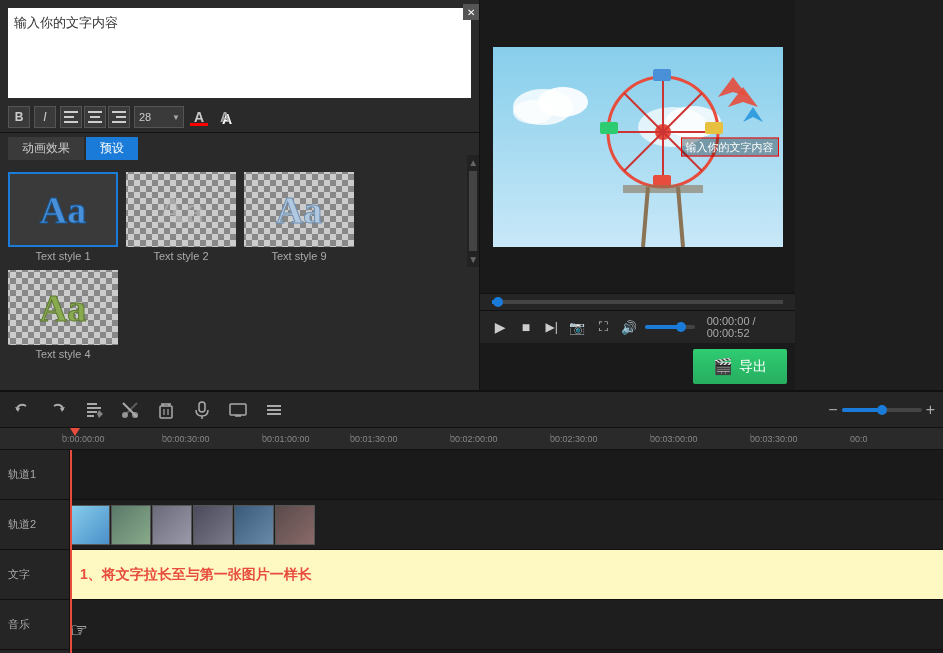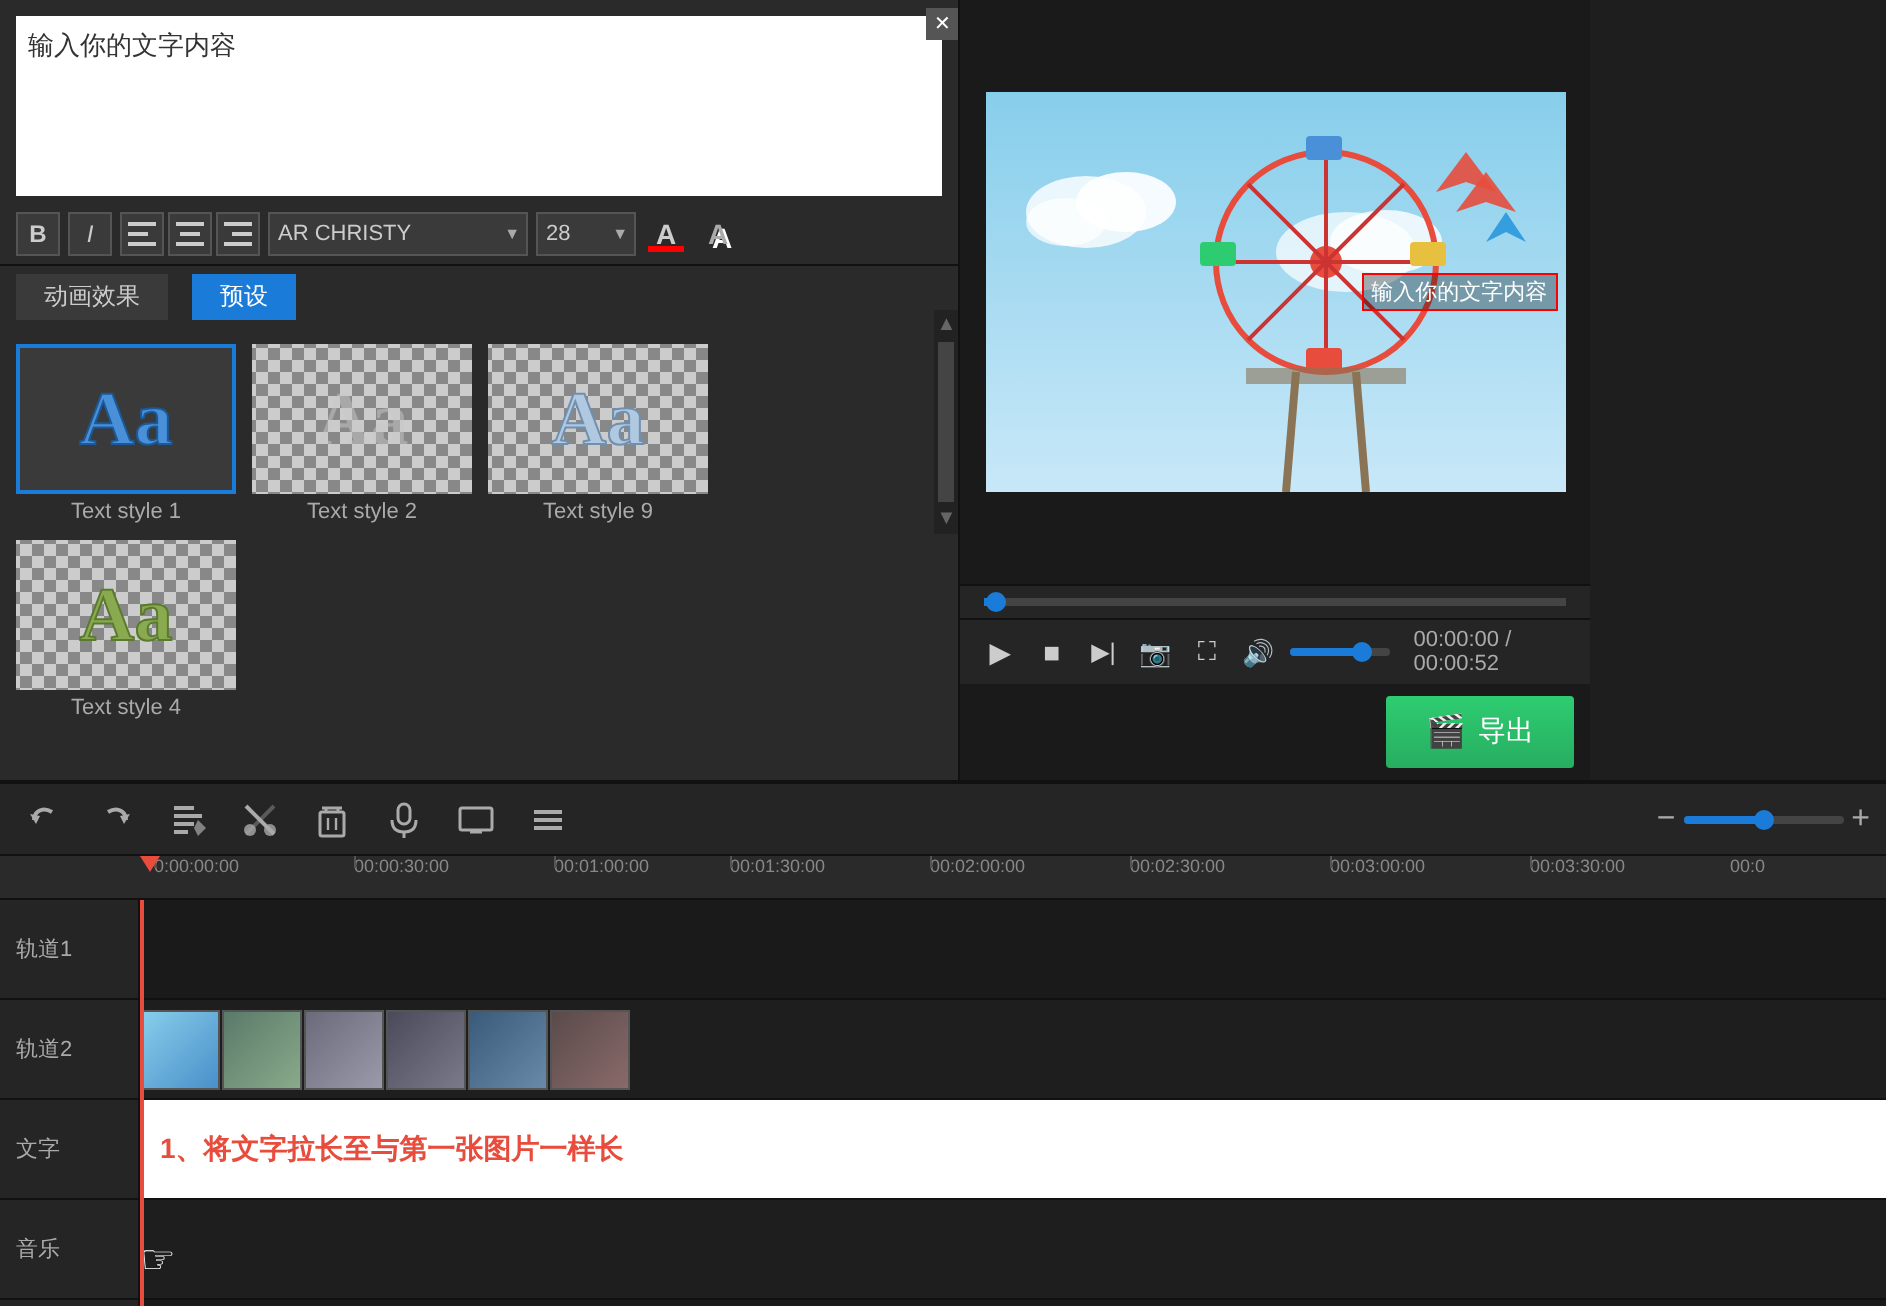--- a/index.html
+++ b/index.html
@@ -183,21 +183,21 @@
       height: 22px;
       display: flex;
       align-items: center;
       justify-content: center;
       cursor: pointer;
     }
 
     
     .tab-row {
       display: flex;
-      gap: 12px;
+      gap: 2px;
       padding: 4px 8px;
     }
 
     .tab-btn {
       padding: 3px 14px;
       font-size: 12px;
       cursor: pointer;
       border: none;
       color: #ccc;
       background: #3a3a3a;
@@ -594,25 +594,20 @@
         </button>
         <button class="toolbar-btn">
           <svg width="14" height="12" viewBox="0 0 14 12">
               <rect x="0" y="0" width="14" height="2" fill="#ccc"></rect>
               <rect x="4" y="5" width="10" height="2" fill="#ccc"></rect>
               <rect x="0" y="10" width="14" height="2" fill="#ccc"></rect>
             </svg>
         </button>
       </div>
 
-      <div class="font-select-wrapper">
-        <select class="font-select">
-          <option>AR CHRISTY</option>
-        </select>
-      </div>
 
       <div class="size-select-wrapper">
         <select class="size-select">
           <option>28</option>
         </select>
       </div>
 
       <div class="color-btn">
         <span class="a-letter">A</span>
         <div class="color-underline"></div>
@@ -821,21 +816,21 @@
       <span style="color:#aaa;font-size:16px;cursor:pointer;">−</span>
       <div class="zoom-track">
         <div class="zoom-fill"></div>
         <div class="zoom-thumb"></div>
       </div>
       <span style="color:#aaa;font-size:16px;cursor:pointer;">+</span>
     </div>
   </div>
 
   <div class="timeline-ruler">
-    <div style="display:flex;align-items:flex-start;position:absolute;left:77px;top:0;height:100%;">
+    <div style="display:flex;align-items:center;position:absolute;left:62px;top:0;height:100%;">
       <div style="display:flex;">
         <div style="width:100px;font-size:9px;color:#888;position:relative;">
           <span>0:00:00:00</span>
           <div style="position:absolute;top:0;left:0;width:1px;height:6px;background:#555;"></div>
         </div>
         <div style="width:100px;font-size:9px;color:#888;position:relative;">
           <span>00:00:30:00</span>
           <div style="position:absolute;top:0;left:0;width:1px;height:6px;background:#555;"></div>
         </div>
         <div style="width:88px;font-size:9px;color:#888;position:relative;">
@@ -891,21 +886,21 @@
         <div class="film-strip">
           <div class="film-thumb"></div>
           <div class="film-thumb"></div>
           <div class="film-thumb"></div>
           <div class="film-thumb"></div>
           <div class="film-thumb"></div>
           <div class="film-thumb"></div>
         </div>
       </div>
 
-      <div class="track-row" style="background:#ffffff;padding-left:27px;">
+      <div class="track-row" style="background:#fef9c3;padding-left:27px;">
         <div class="instruction-text">1、将文字拉长至与第一张图片一样长</div>
       </div>
 
       <div class="track-row" style="background:#1e1e1e;position:relative;">
         <div style="position:absolute;left:0;top:50%;transform:translateY(-30%);font-size:20px;color:#fff;cursor:default;">☞</div>
       </div>
 
       <div class="track-row" style="background:#1a1a1a;">
       </div>
 

